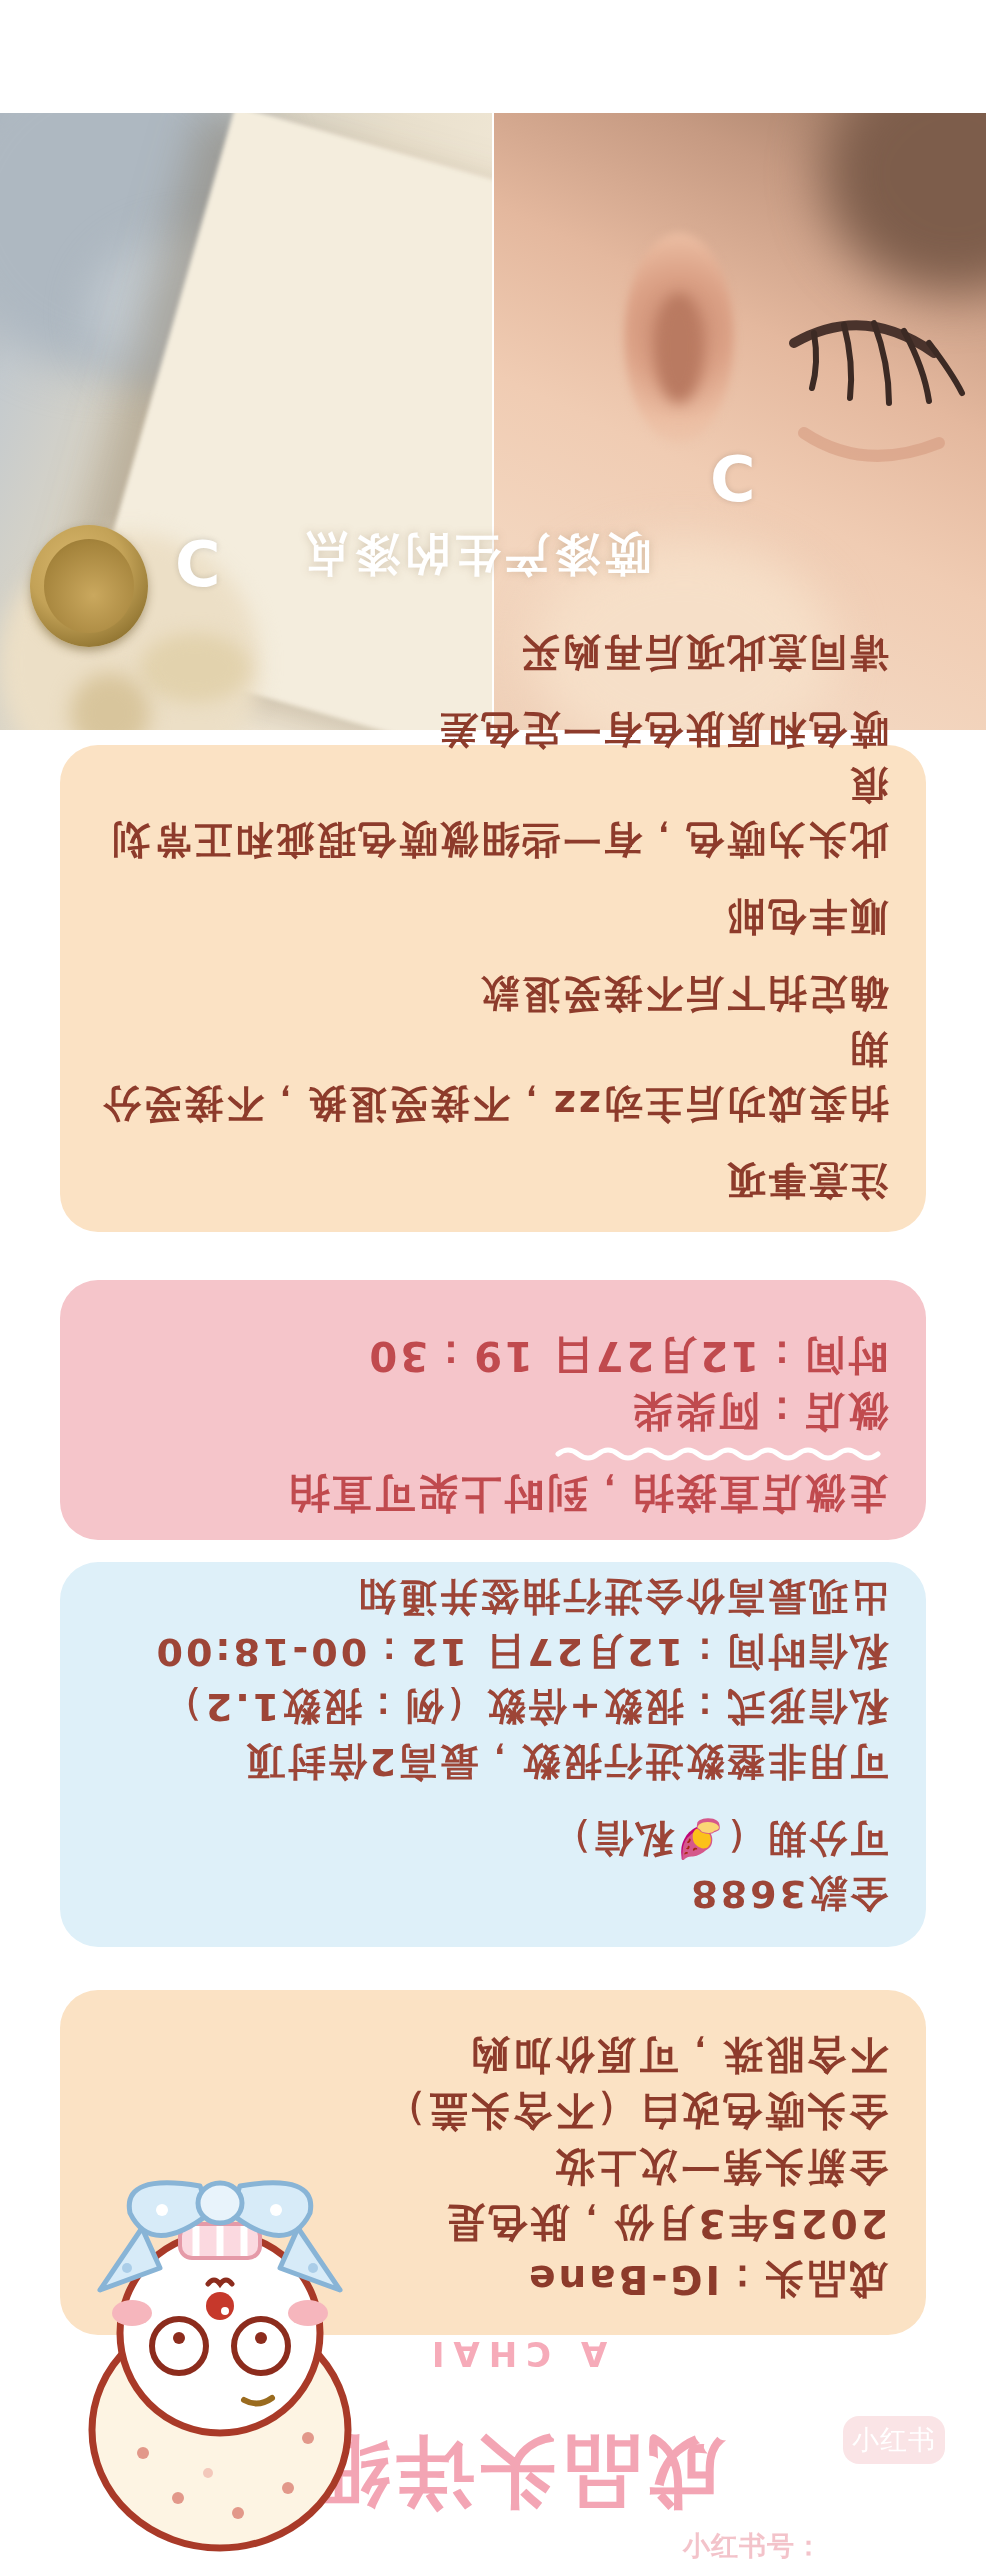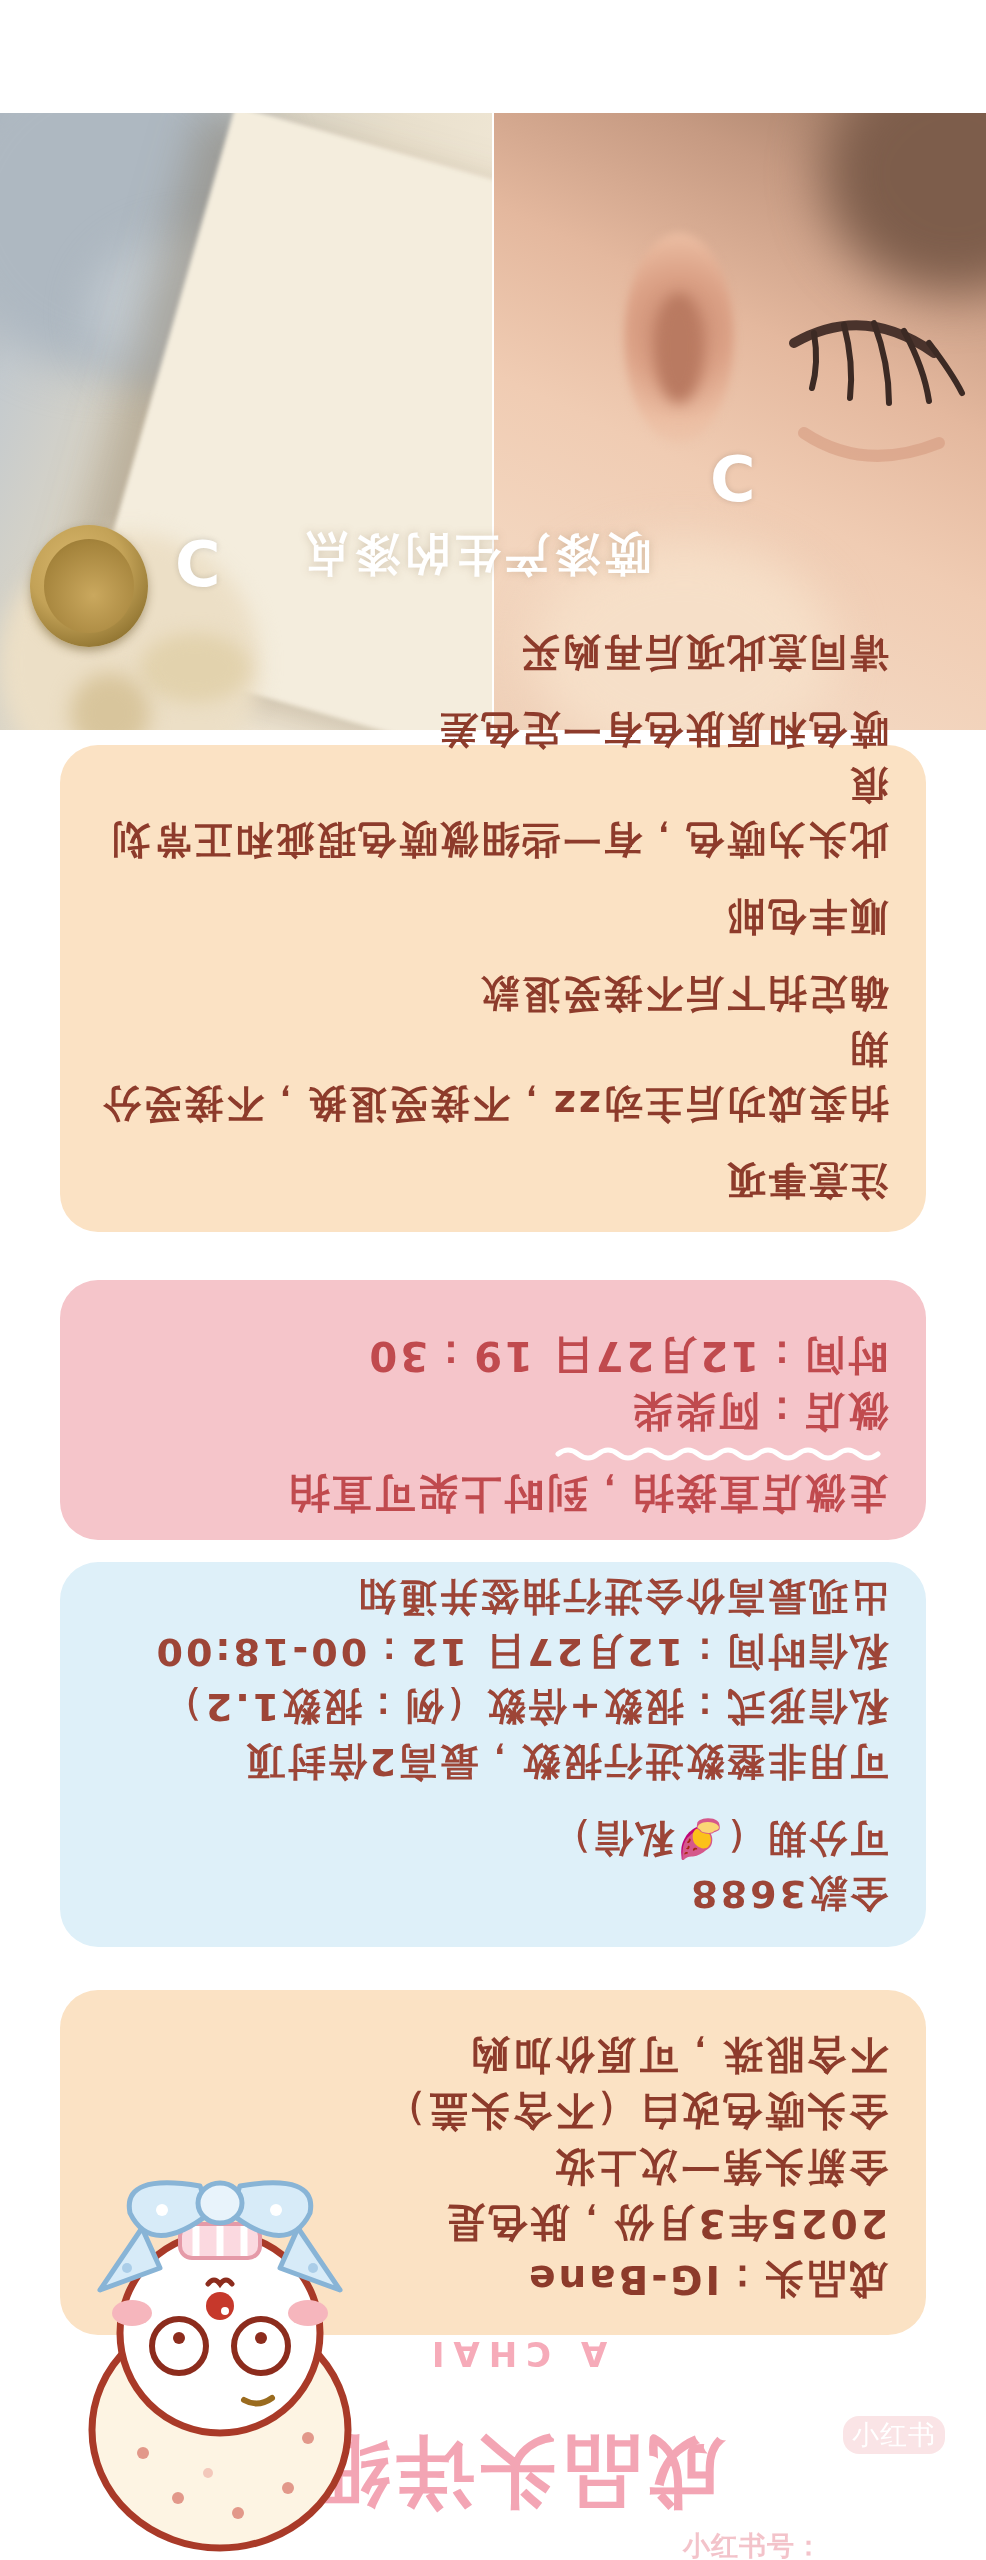--- a/index.html
+++ b/index.html
@@ -47,21 +47,21 @@
   .product{top:1990px;height:345px;background:var(--cream_card);color:var(--brown_text);padding:28px 38px;}
   .product p{font-size:39px;line-height:56px;}
   .mt{margin-top:22px !important;}
   .wave{display:block;margin:2px 0 6px 6px;}
   
   .bear{position:absolute;left:82px;top:2162px;width:276px;height:396px;z-index:3;}
   .achai{position:absolute;left:370px;top:2334px;width:290px;text-align:center;
          font-size:34px;font-weight:bold;letter-spacing:9px;color:var(--achai_pink);}
   .bigtitle{position:absolute;left:255px;top:2418px;width:520px;text-align:center;
          font-size:78px;font-weight:900;letter-spacing:6px;color:var(--title_pink);}
-  .xhs-badge{position:absolute;left:843px;top:2416px;width:102px;height:38px;border-radius:16px;
+  .xhs-badge{position:absolute;left:843px;top:2416px;width:102px;height:48px;border-radius:16px;
          background:rgba(246,205,210,.55);color:#fff;font-size:27px;font-weight:normal;
          display:flex;align-items:center;justify-content:center;letter-spacing:1px;}
   .xhs-id{position:absolute;left:683px;top:2528px;font-size:27px;font-weight:bold;
          letter-spacing:1px;color:var(--xhs_pink);}
 </style>
 </head>
 <body>
 
 <div class="canvas">
 

